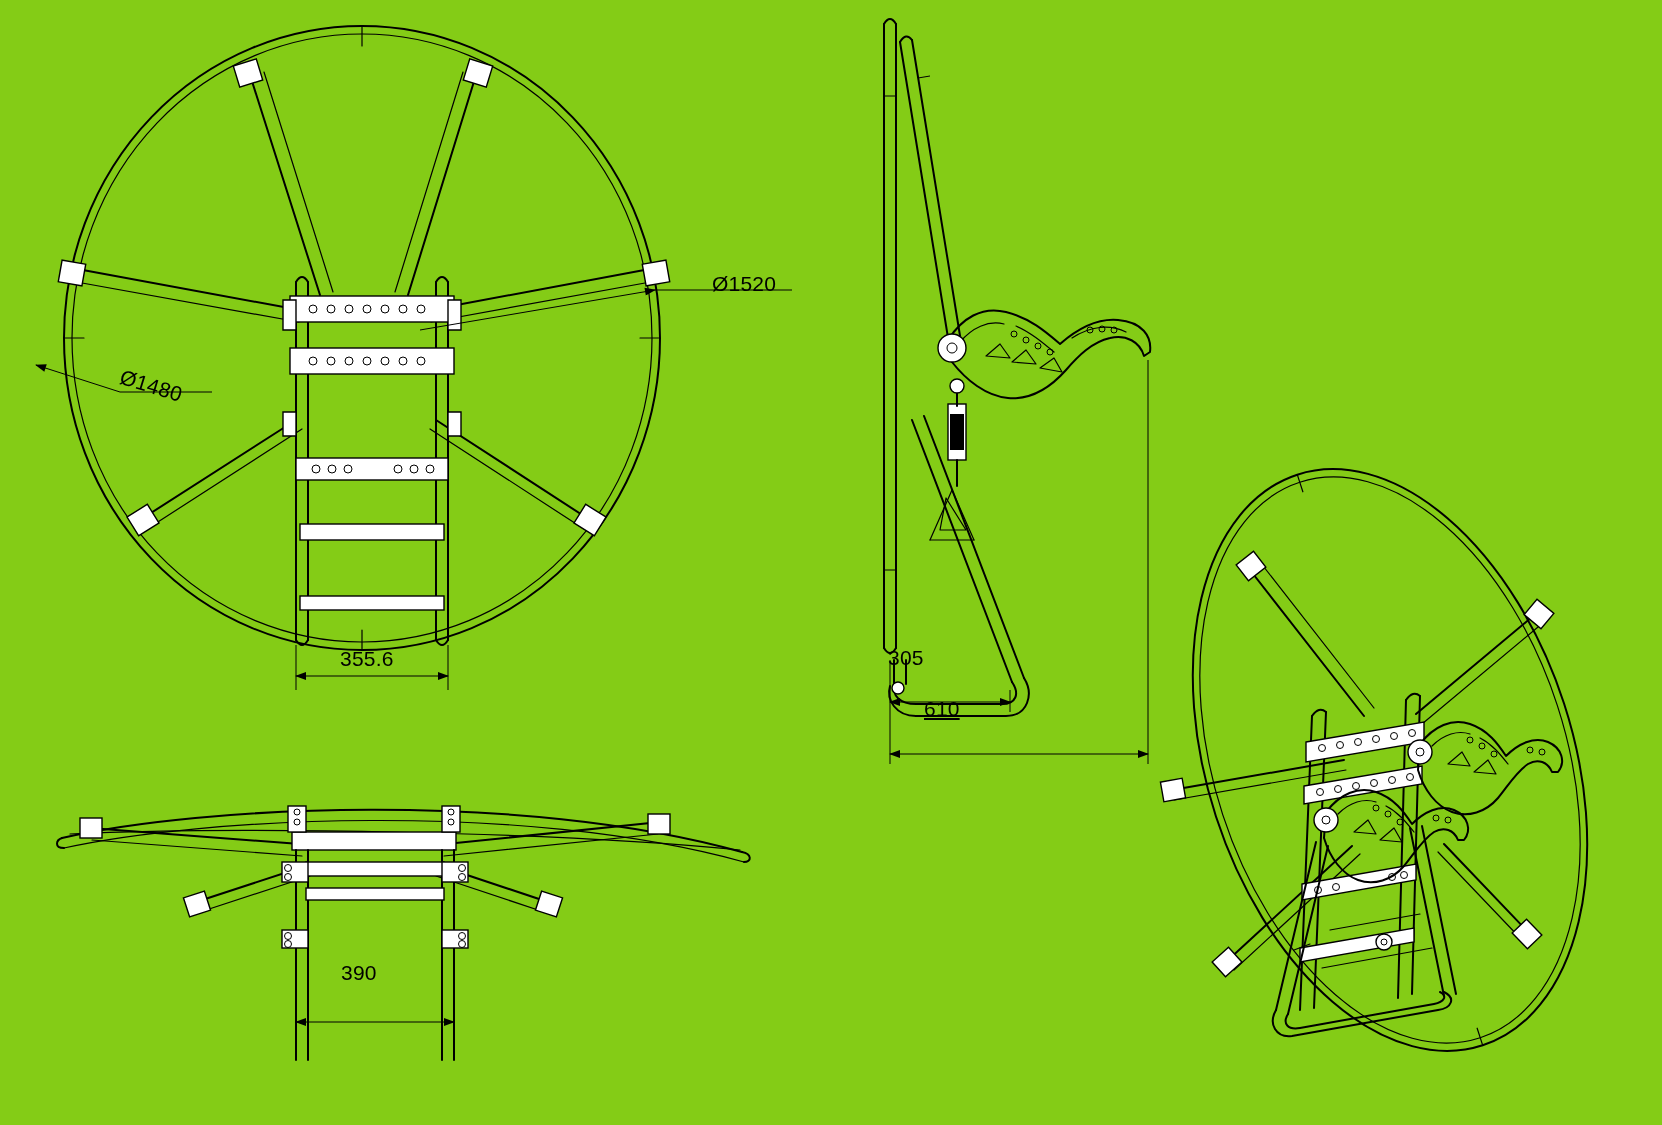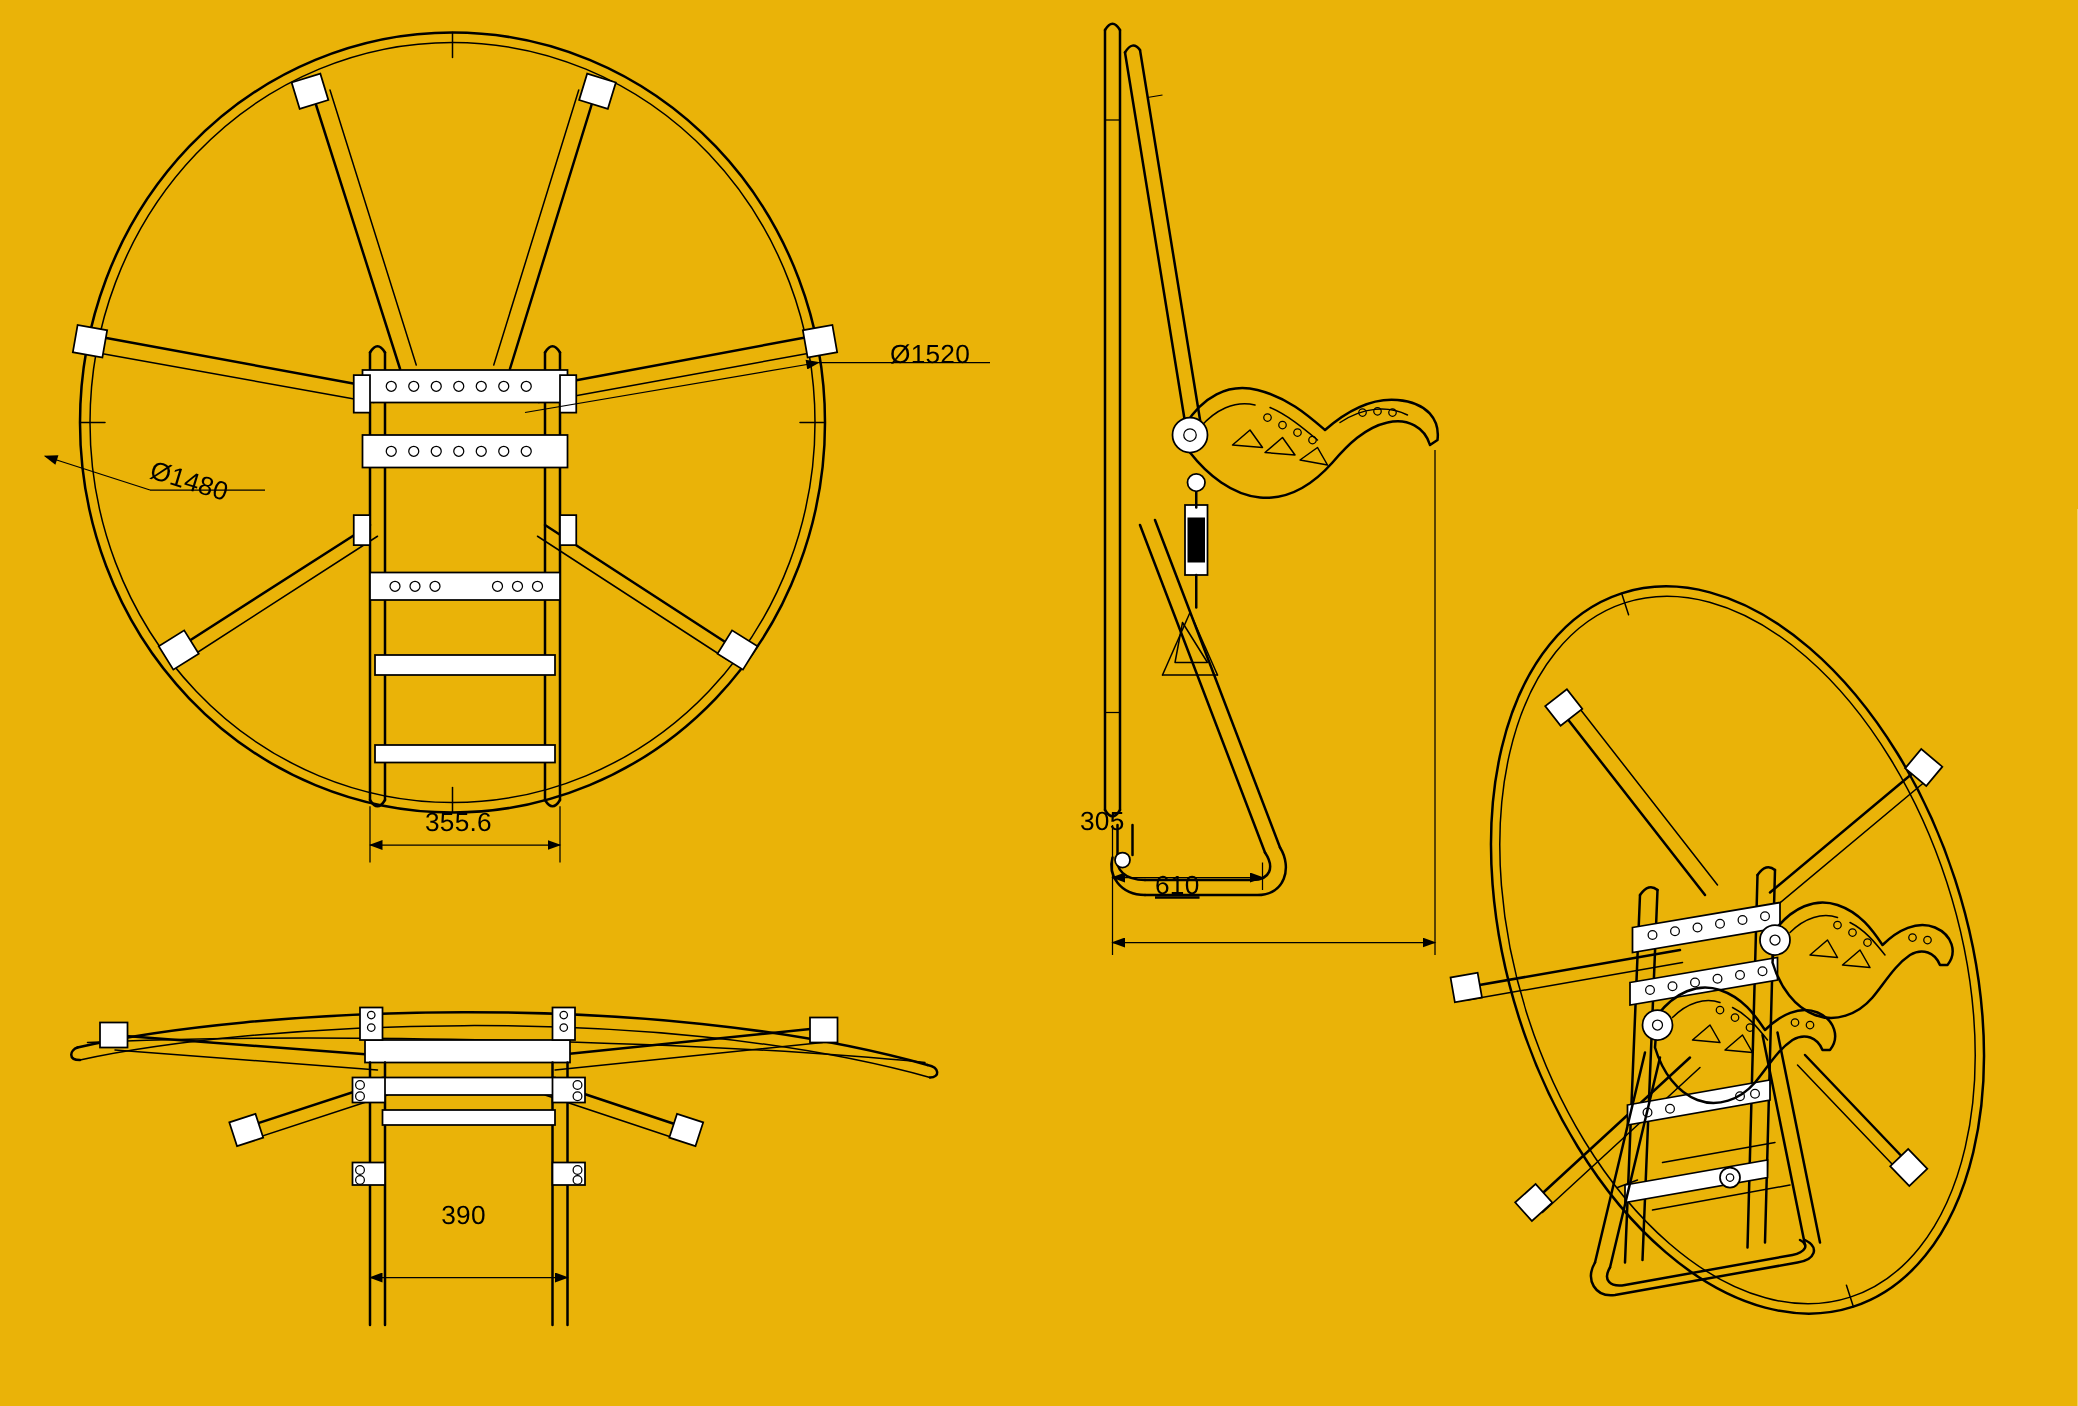--- a/index.html
+++ b/index.html
@@ -10,21 +10,21 @@
   body {
     width: 1662px;
     height: 1125px;
     overflow: hidden;
     font-family: "Liberation Sans", sans-serif;
   }
   #sheet {
     position: relative;
     width: 1662px;
     height: 1125px;
-    background: #eab308;
+    background: #84cc16;
   }
   svg.drawing {
     position: absolute;
     left: 0;
     top: 0;
     width: 1662px;
     height: 1125px;
   }
   .stroke {
     fill: none;
@@ -413,19 +413,19 @@
     </g>
 
   </svg>
 
   <div class="dimlabel" style="left:712px; top:272px;">Ø1520</div>
 
   <div class="dimlabel" style="left:124px; top:365px; transform: rotate(17deg); transform-origin: left top;">Ø1480</div>
 
   <div class="dimlabel" style="left:340px; top:647px;text-align:right;">355.6</div>
 
-  <div class="dimlabel" style="left:864px; top:646px;">305</div>
+  <div class="dimlabel" style="left:888px; top:646px;">305</div>
 
   <div class="dimlabel" style="left:924px; top:697px;text-decoration:underline;">610</div>
 
-  <div class="dimlabel" style="left:353px; top:961px;text-align:right;">390</div>
+  <div class="dimlabel" style="left:341px; top:961px;text-align:right;">390</div>
 
 </div>
 
 </body></html>

